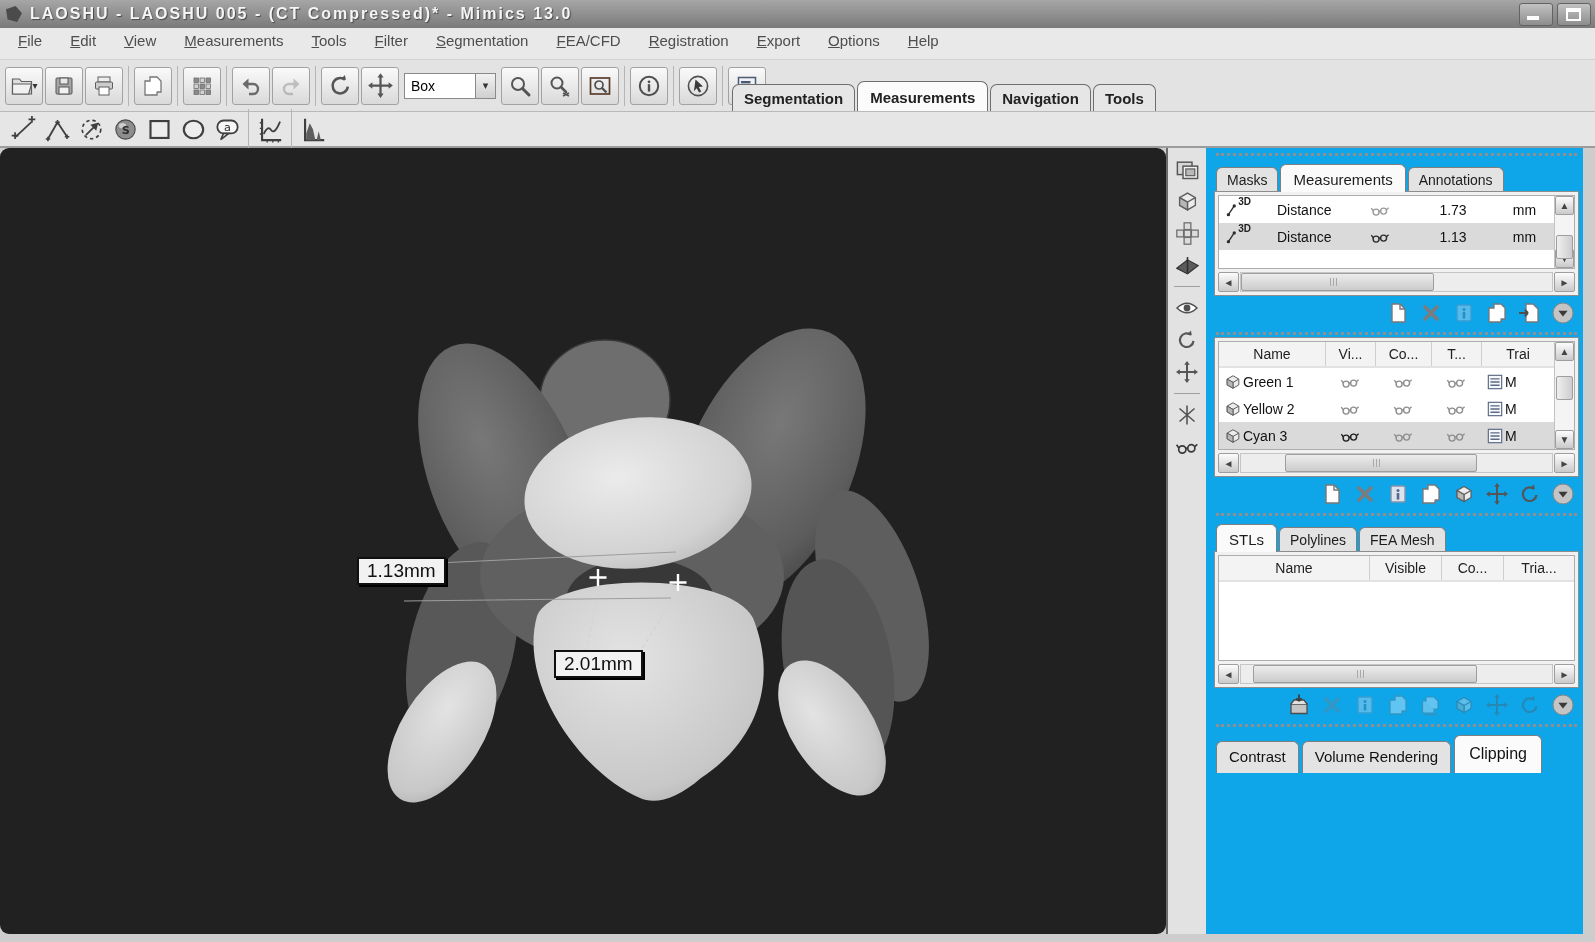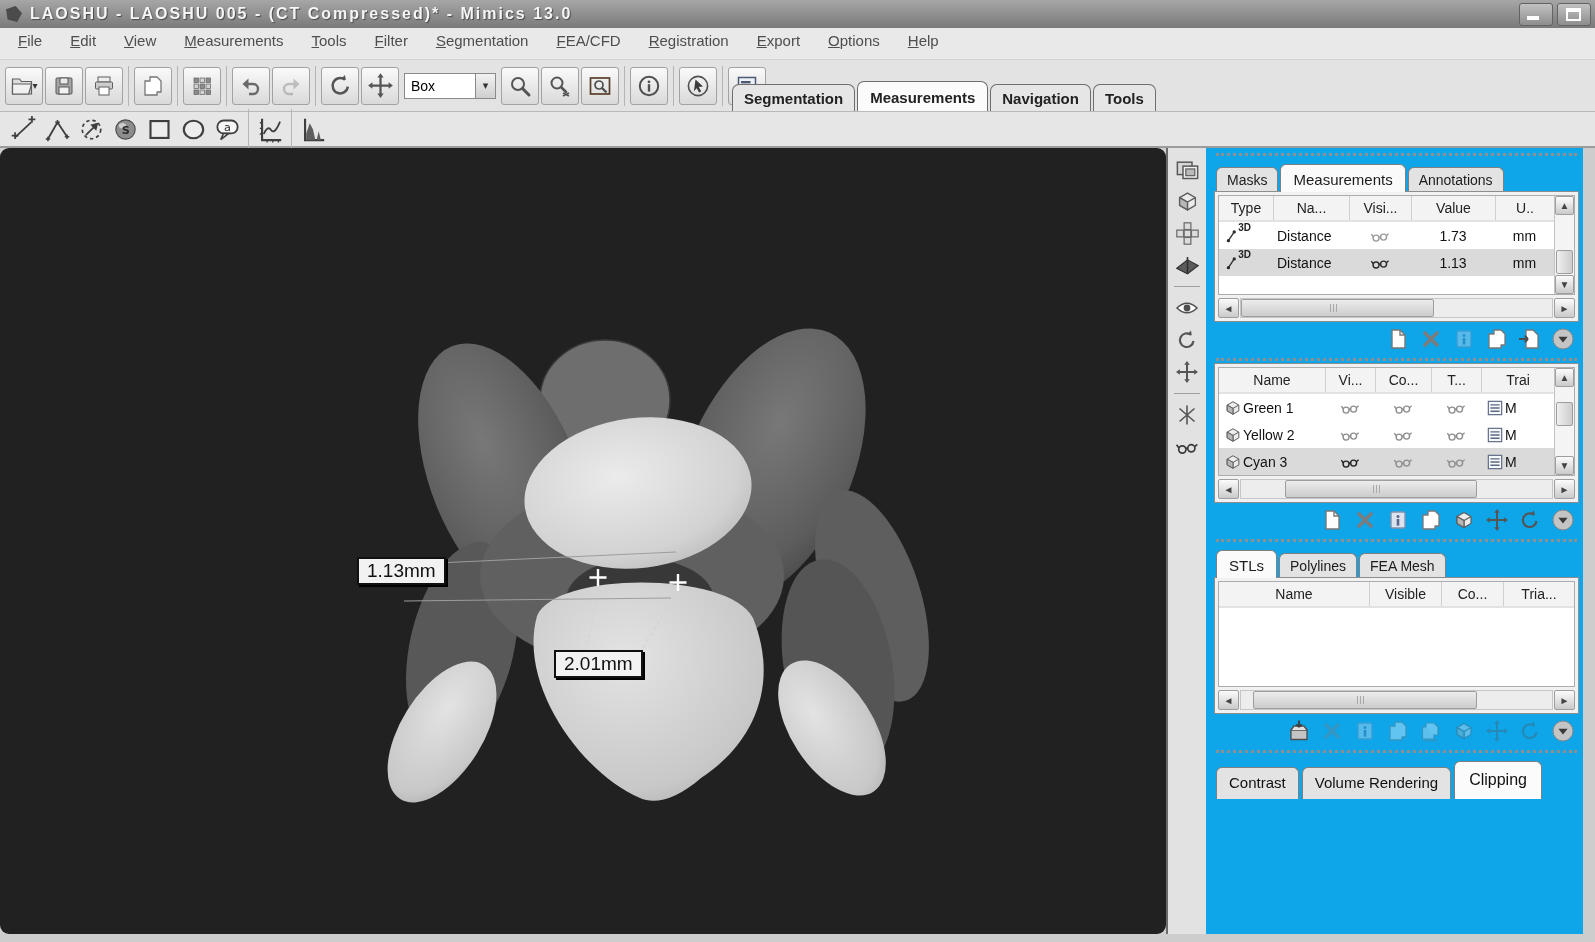--- a/index.html
+++ b/index.html
@@ -600,27 +600,20 @@
 
     <div class="section">
       <div class="ptabs">
         <div class="ptab">Masks</div>
         <div class="ptab active">Measurements</div>
         <div class="ptab">Annotations</div>
       </div>
       <div class="panel-box">
         <div class="tablewrap">
           <div class="tmain">
-            <div class="thead">
-              <div class="th" style="width:54px">Type</div>
-              <div class="th" style="width:76px">Na...</div>
-              <div class="th" style="width:62px">Visi...</div>
-              <div class="th" style="width:84px">Value</div>
-              <div class="th" style="flex:1">U..</div>
-            </div>
             <div class="trow">
               <div class="td left" style="width:54px">
                   <span class="type-ic">
                     <svg class="ic sm">
                       <use href="#sy-stick"></use>
                     </svg>
                     <span class="sup">3D</span>
                   </span>
                 </div>
               <div class="td left" style="width:76px">Distance</div>

